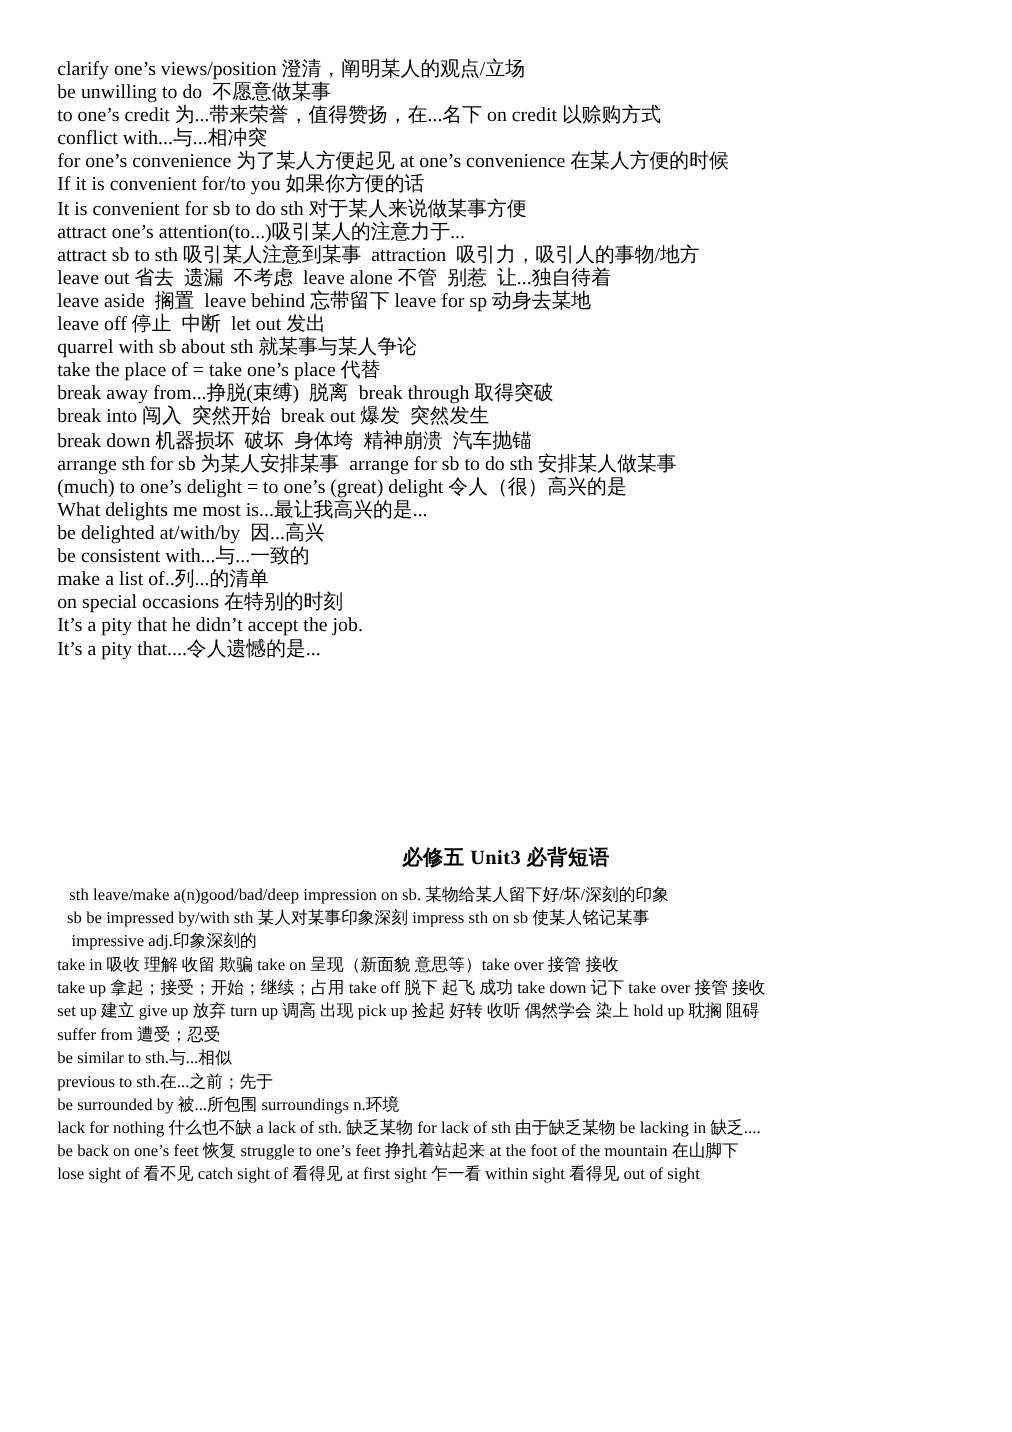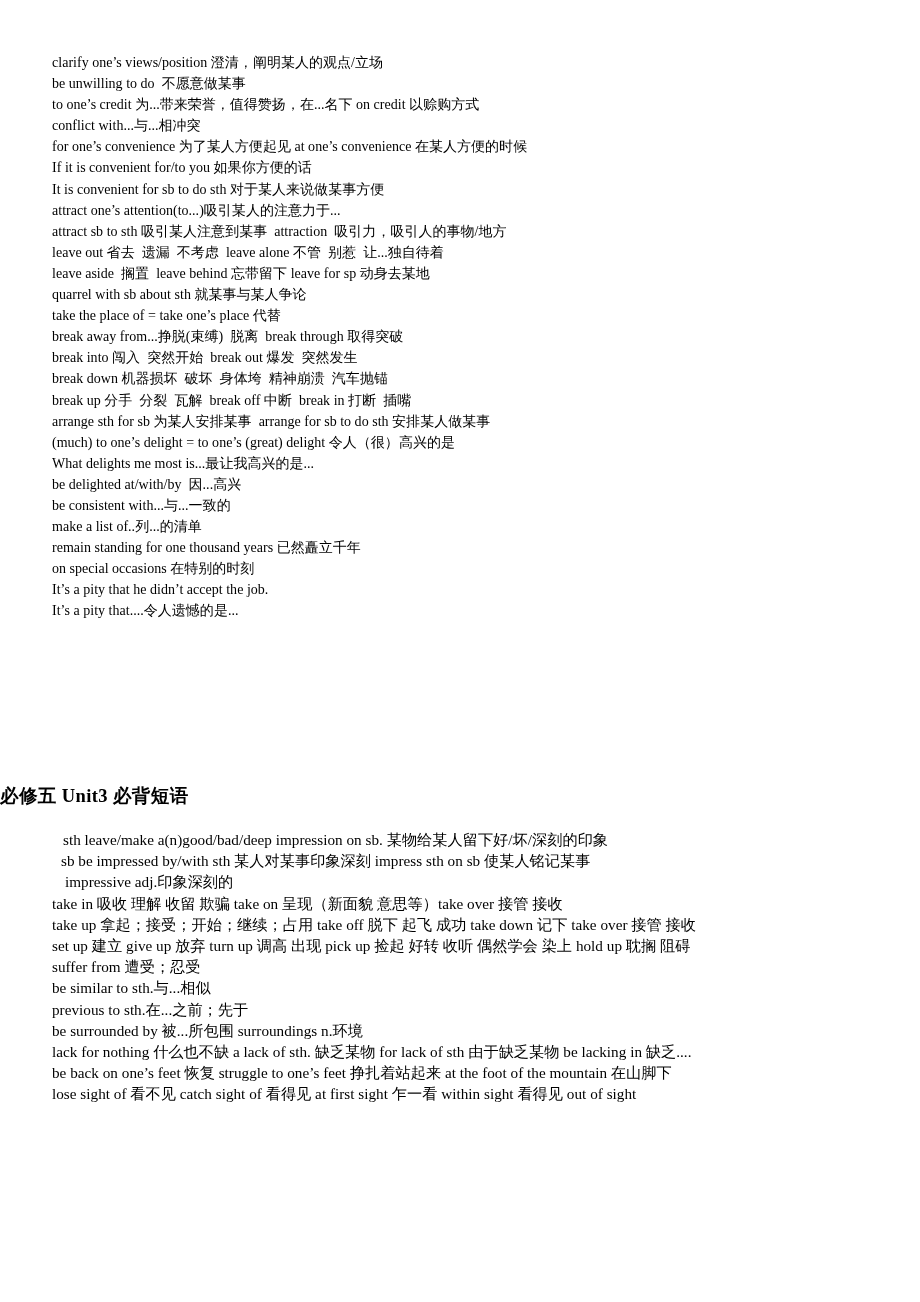--- a/index.html
+++ b/index.html
@@ -25,48 +25,47 @@
   }
 
   
   .block-top {
     position: absolute;
     left: 52px;
     top: 52px;
     width: 850px;
   }
   .line {
-    font-size: 14px;
+    font-size: 18px;
     line-height: 21.1px;
     white-space: pre-wrap;
     letter-spacing: 0.02px;
   }
   .line .u {
     text-underline-offset: 1px;
   }
 
   
   .heading {
     position: absolute;
     left: 0;
     top: 768px;
     width: 920px;
-    text-align: left;
+    text-align: center;
     font-size: 18.5px;
     font-weight: bold;
     line-height: 24px;
     letter-spacing: 0.4px;
-    margin-top: 16px;
   }
 
   
   .block-bottom {
     position: absolute;
     left: 52px;
-    top: 829px;
+    top: 803px;
     width: 860px;
   }
   .block-bottom .line {
     font-size: 15.2px;
     line-height: 21.2px;
   }
   
   .ind-1 { padding-left: 11px; }
   .ind-2 { padding-left: 9px; }
   .ind-3 { padding-left: 13px; }
@@ -87,33 +86,32 @@
     <div class="line">be unwilling to do  不愿意做某事</div>
     <div class="line">to one’s credit 为...带来荣誉，值得赞扬，在...名下 on credit 以赊购方式</div>
     <div class="line">conflict with...与...相冲突</div>
     <div class="line">for one’s convenience 为了某人方便起见 at one’s convenience 在某人方便的时候</div>
     <div class="line">If it is convenient for/to you 如果你方便的话</div>
     <div class="line">It is convenient for sb to do sth 对于某人来说做某事方便</div>
     <div class="line">attract one’s attention(to...)吸引某人的注意力于...</div>
     <div class="line">attract sb to sth 吸引某人注意到某事  attraction  吸引力，吸引人的事物/地方</div>
     <div class="line">leave out 省去  遗漏  不考虑  leave alone 不管  别惹  让...独自待着</div>
     <div class="line">leave aside  搁置  leave behind 忘带留下 leave for sp 动身去某地</div>
+    <div class="line">leave off 停止  中断  let out 发出</div>
     <div class="line">quarrel with sb about sth 就某事与某人争论</div>
     <div class="line">take the place of = take one’s place 代替</div>
     <div class="line">break away from...挣脱(束缚)  脱离  break through 取得突破</div>
     <div class="line">break into 闯入  突然开始  break out 爆发  突然发生</div>
     <div class="line">break down 机器损坏  破坏  身体垮  精神崩溃  汽车抛锚</div>
-    <div class="line">break up 分手  分裂  瓦解  break off 中断  break in 打断  插嘴</div>
     <div class="line">arrange sth for sb 为某人安排某事  arrange for sb to do sth 安排某人做某事</div>
     <div class="line">(much) to one’s delight = to one’s (great) delight 令人（很）高兴的是</div>
     <div class="line">What delights me most is...最让我高兴的是...</div>
     <div class="line">be delighted at/with/by  因...高兴</div>
     <div class="line">be consistent with...与...一致的</div>
     <div class="line">make a list of..列...的清单</div>
-    <div class="line">remain standing for one thousand years 已然矗立千年</div>
     <div class="line">on special occasions 在特别的时刻</div>
 
     <div class="line"><span class="u">It’s a pity that </span><span>he didn’t accept the job.</span></div>
 
     <div class="line">It’s a pity that....令人遗憾的是...</div>
   </div>
 
   <div class="heading">必修五 Unit3 必背短语</div>
 
   <div class="block-bottom">

